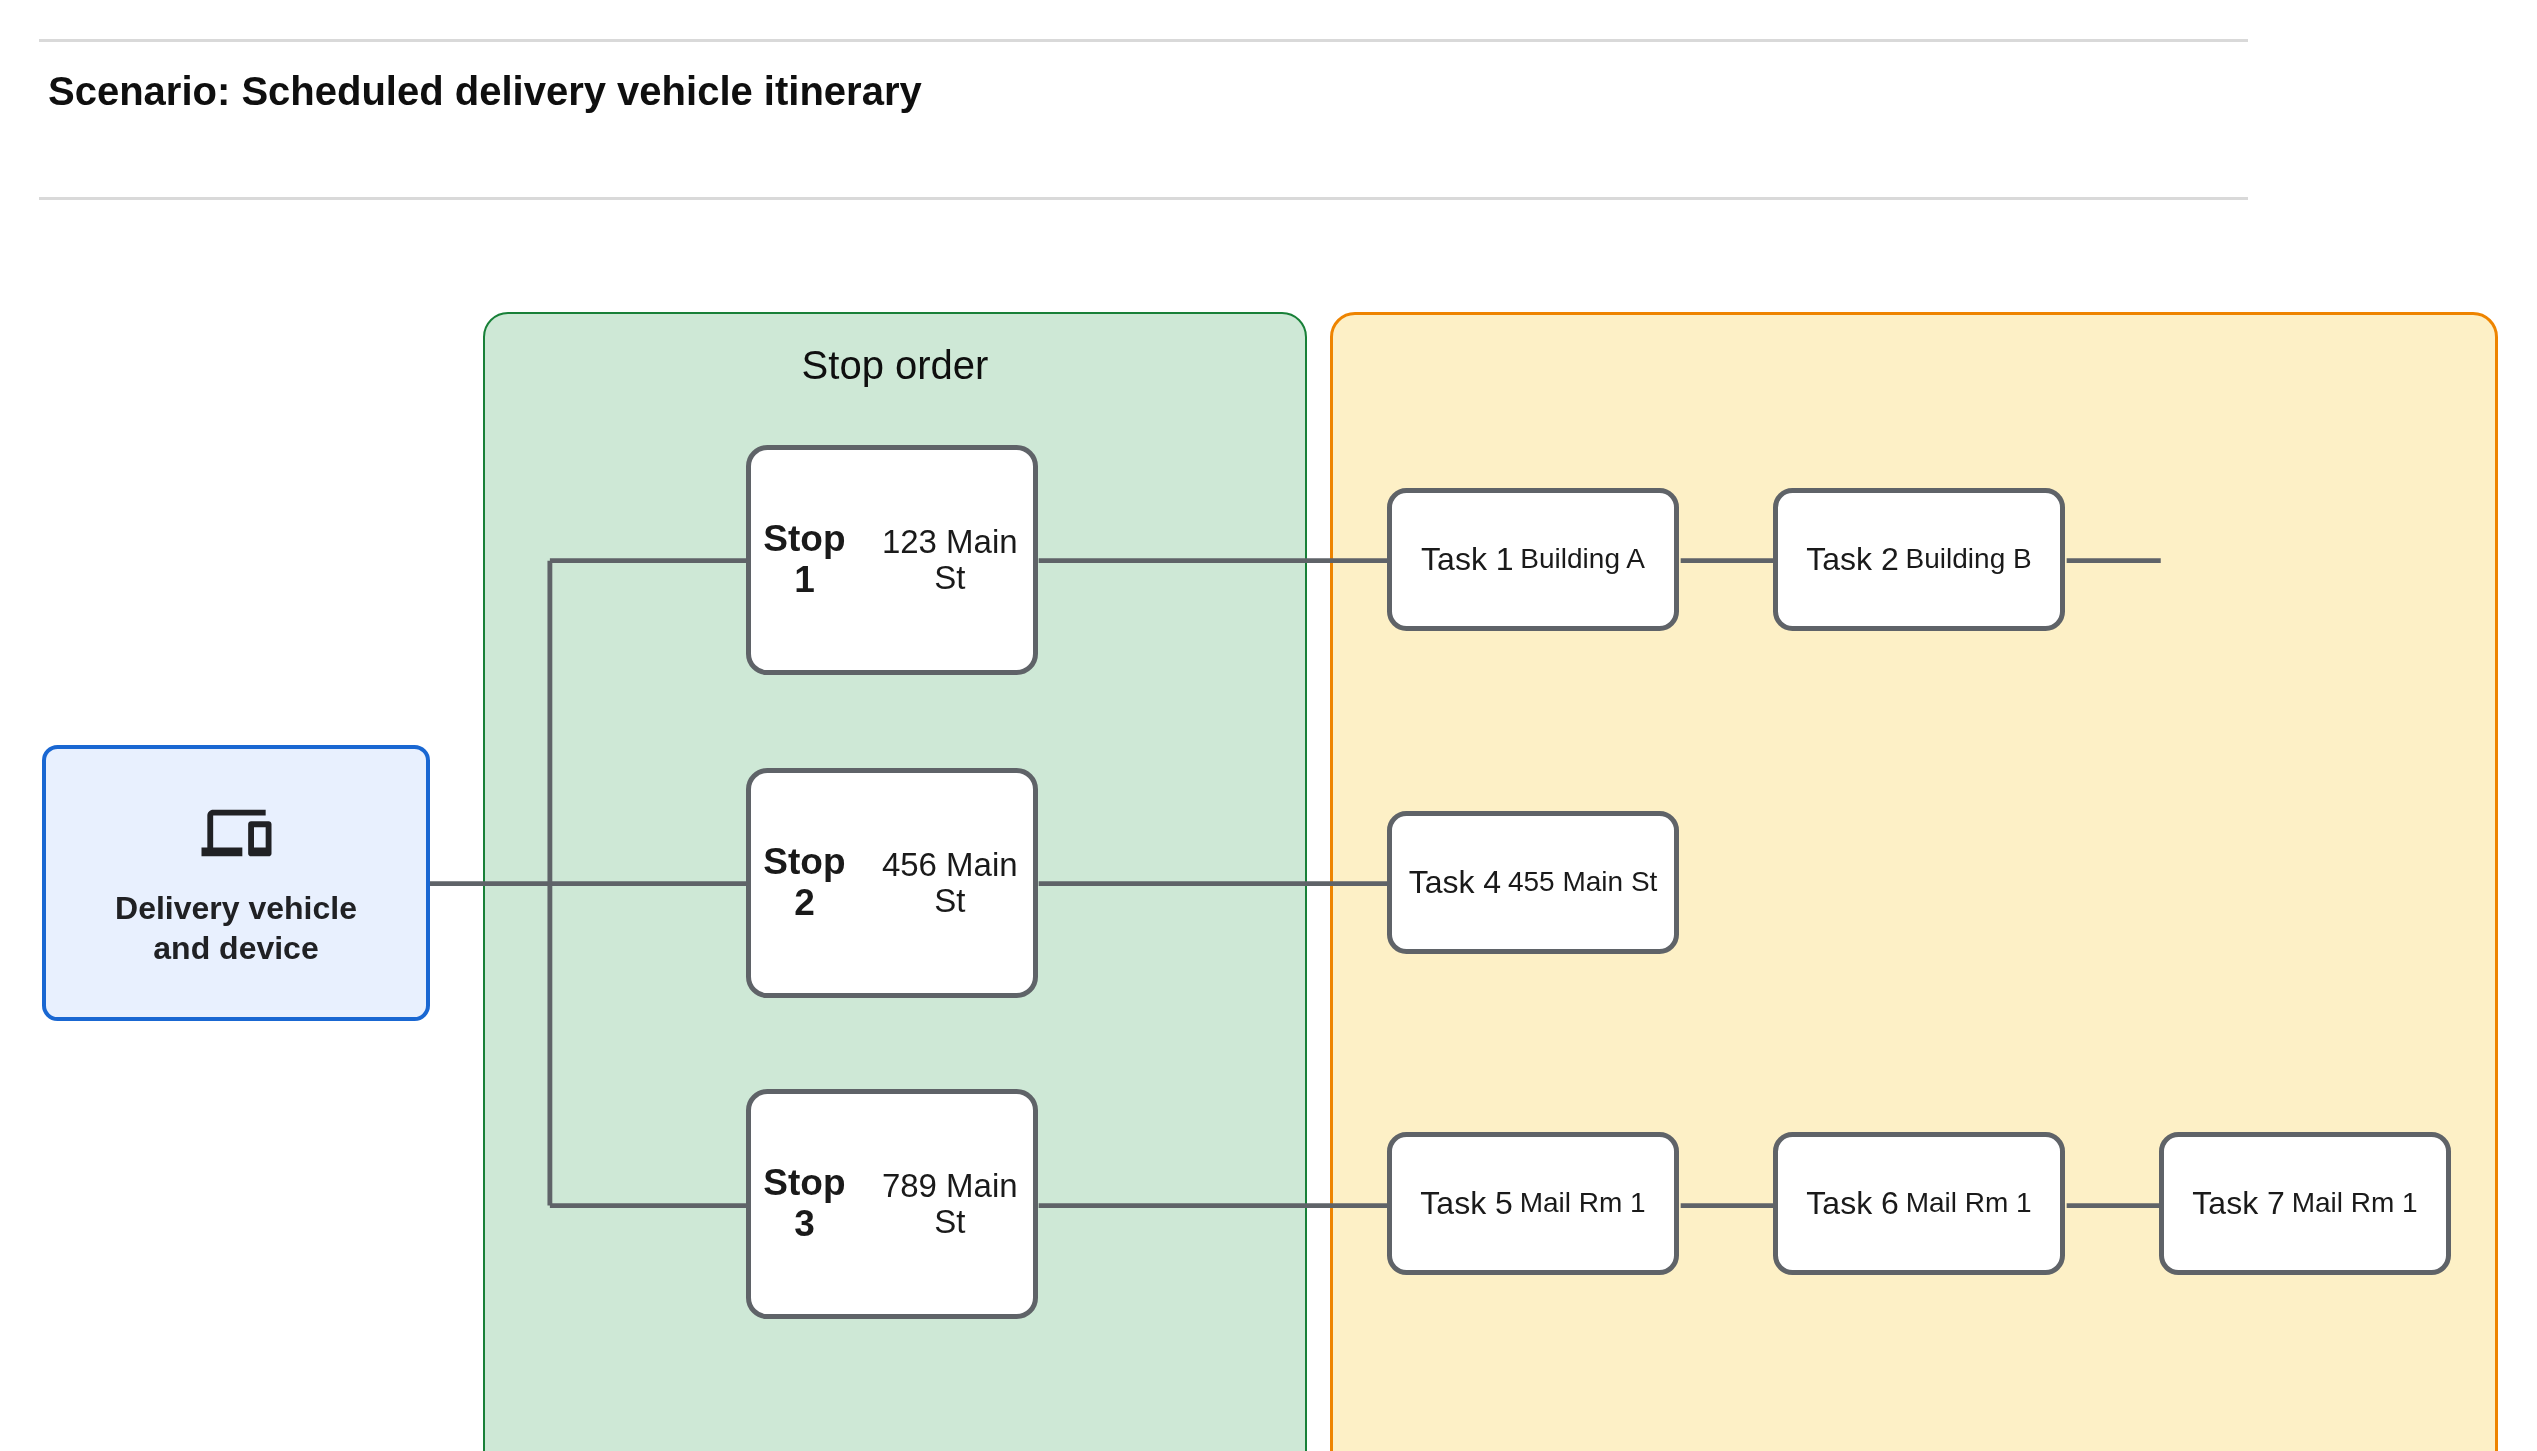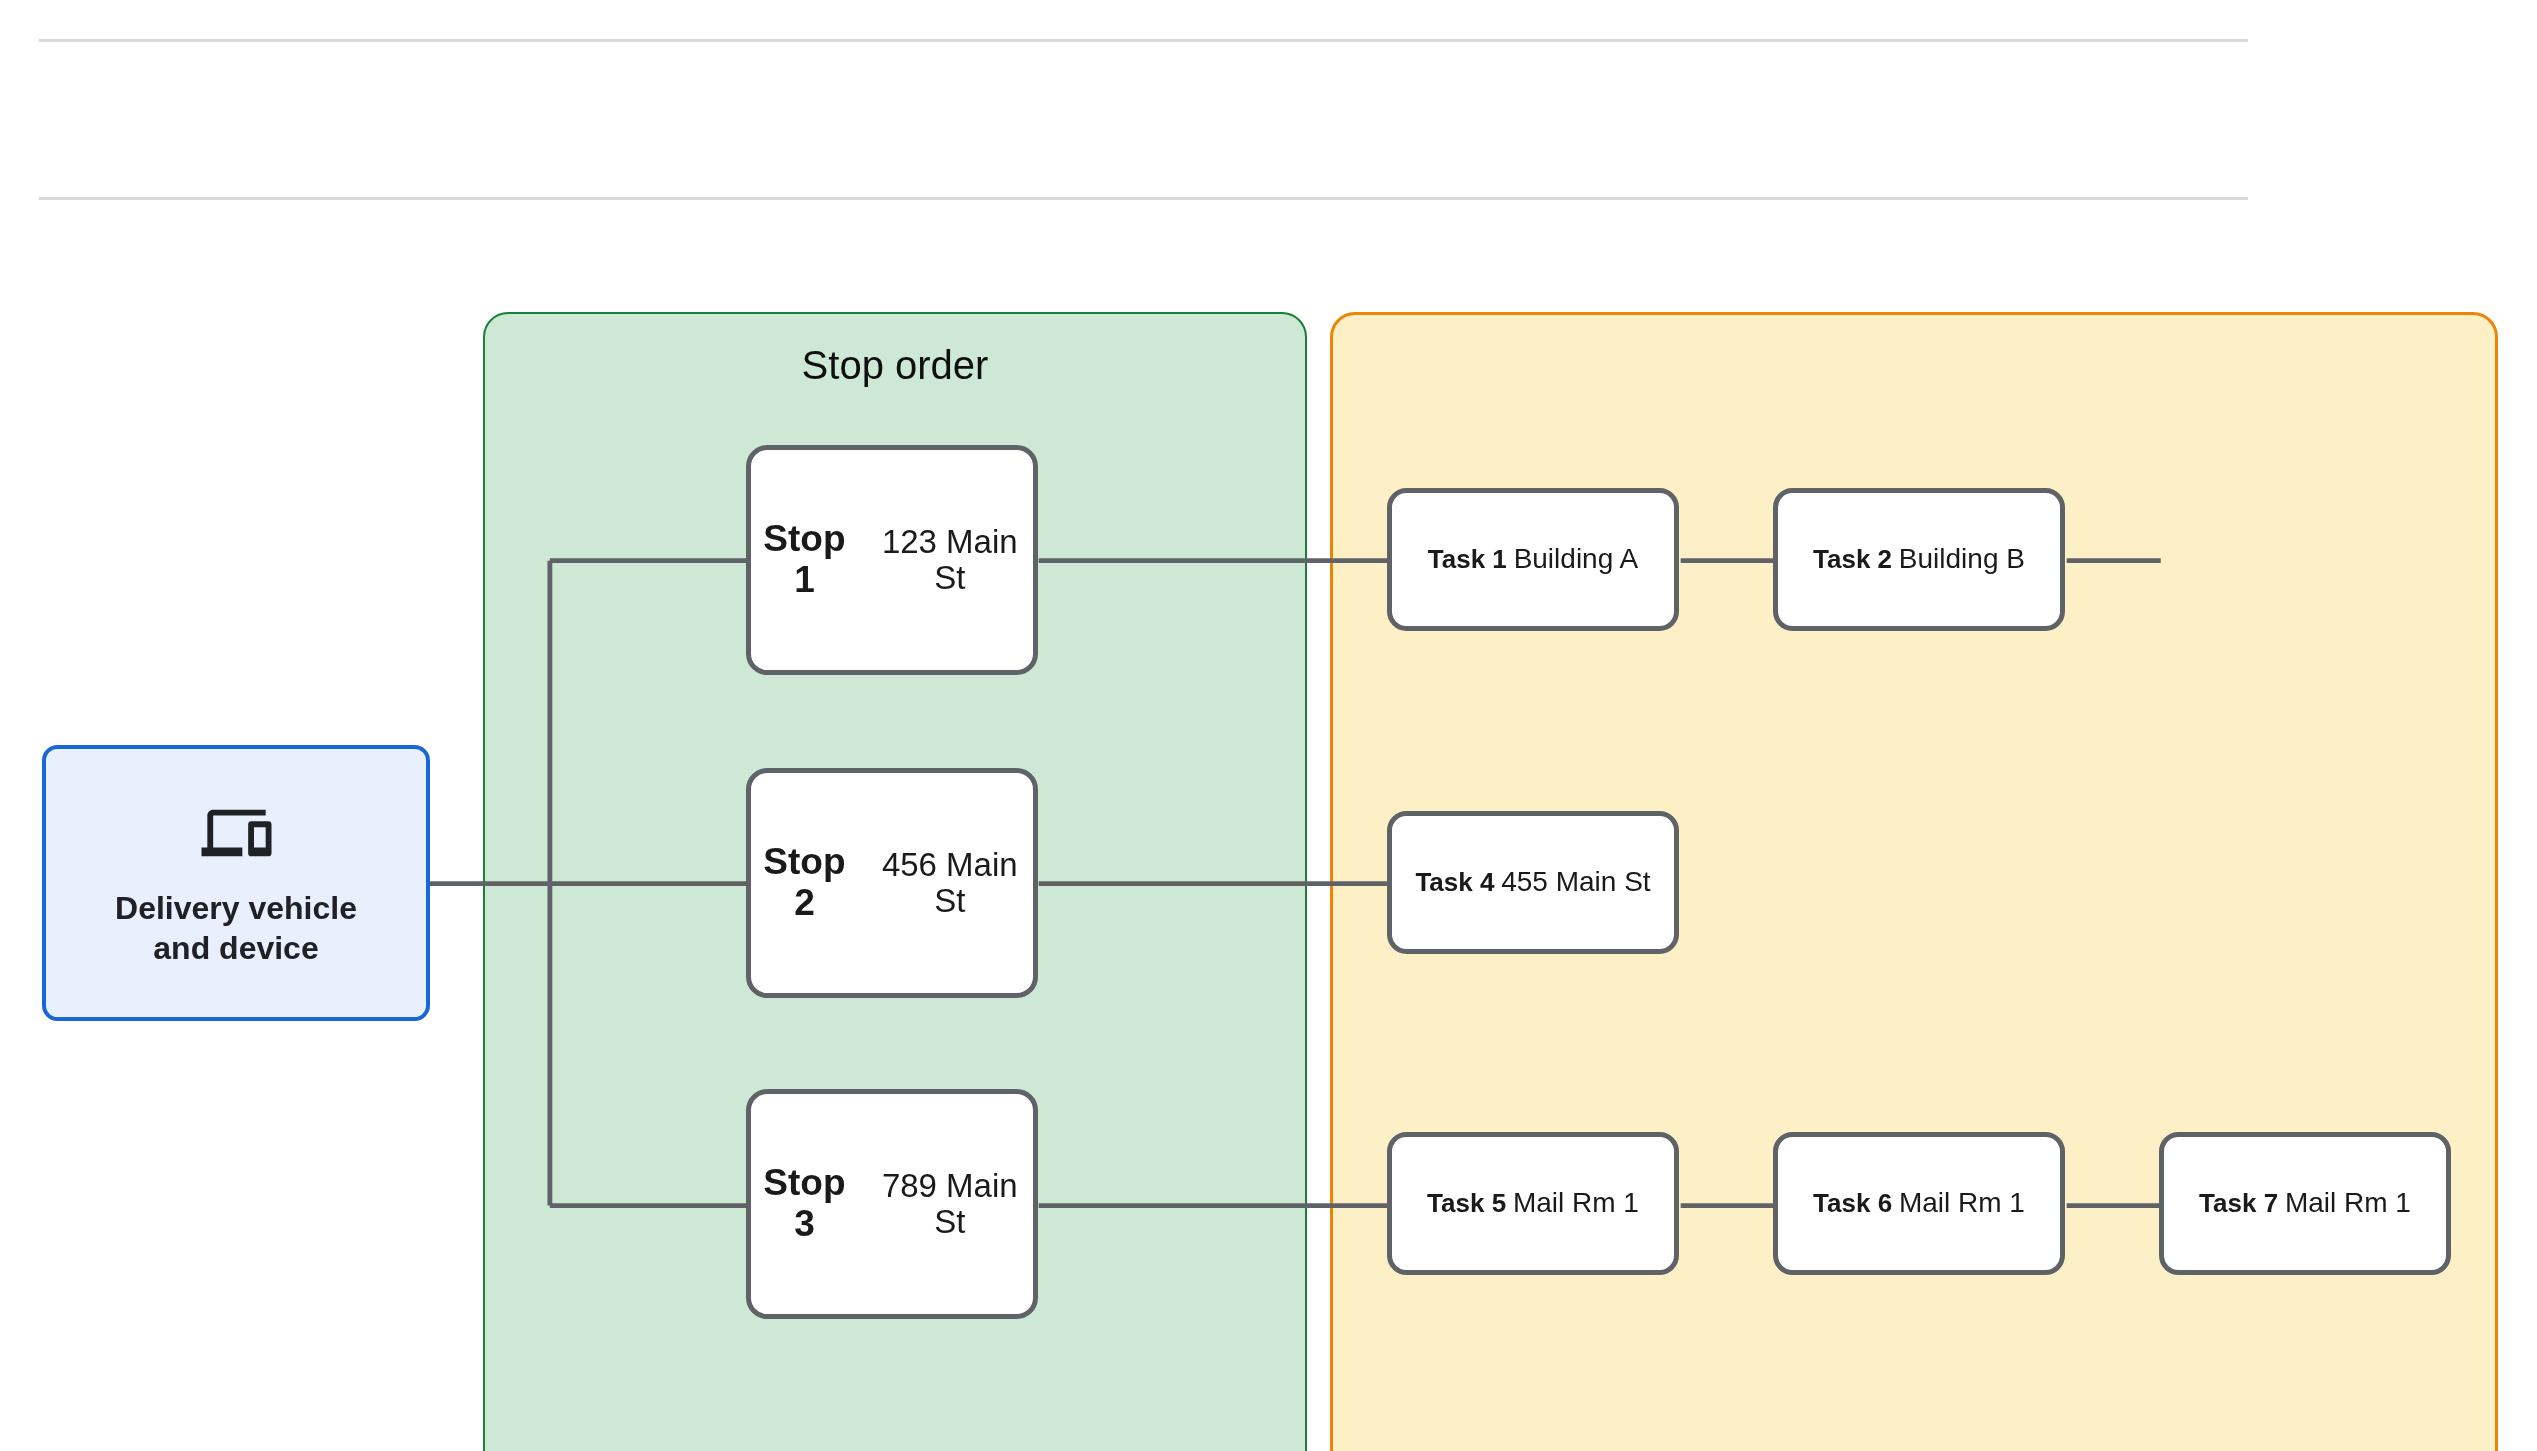--- a/index.html
+++ b/index.html
@@ -24,40 +24,41 @@
     position:absolute;background:#ffffff;border:5.8px solid #5f6368;box-sizing:border-box;
     display:flex;flex-direction:row;align-items:center;justify-content:center;
     text-align:center;z-index:2;
   }
   .stop-node{left:261px;width:292px;height:230px;border-radius:21.3px;gap:8.7px;}
   .stop-node .node-title{font-size:37px;font-weight:700;color:#1a1a1a;line-height:1.1;}
   .stop-node .node-sub{font-size:33px;font-weight:400;color:#1a1a1a;line-height:1.1;}
   .stop-1{top:131px;} .stop-2{top:454px;} .stop-3{top:775px;}
 
   .task-node{width:292px;height:143px;border-radius:19.4px;gap:6.8px;}
-  .task-node .node-title{font-size:26px;font-weight:700;color:#1a1a1a;line-height:1.1;}
+  .task-node .node-title{font-size:32px;font-weight:400;color:#1a1a1a;line-height:1.1;}
   .task-node .node-sub{font-size:28px;font-weight:400;color:#1a1a1a;line-height:1.1;}
   .col-1{left:54px;} .col-2{left:440px;} .col-3{left:826px;}
   .row-1{top:173px;} .row-2{top:496px;} .row-3{top:817px;}
 
   .device-node{
     position:absolute;left:42px;top:745px;width:388px;height:276px;
     background:#e8f0fe;border:4.8px solid #1967d2;border-radius:15.5px;box-sizing:border-box;
     display:flex;flex-direction:column;align-items:center;justify-content:center;gap:19.4px;
     z-index:2;text-align:center;
   }
   .device-icon{width:83px;height:70px;display:block;}
   .device-label{font-size:32px;font-weight:700;color:#202124;line-height:1.25;width:276px;}
 </style>
 </head>
 <body>
 
 <div class="page">
 
   <div class="rule rule-top"></div>
+  <div class="page-title">Scenario: Scheduled delivery vehicle itinerary</div>
   <div class="rule rule-bottom"></div>
 
   <div class="group group-stops">
     <div class="group-title">Stop order</div>
     <div class="node stop-node stop-1">
       <div class="node-title">Stop 1</div>
       <div class="node-sub">123 Main St</div>
     </div>
     <div class="node stop-node stop-2">
       <div class="node-title">Stop 2</div>

